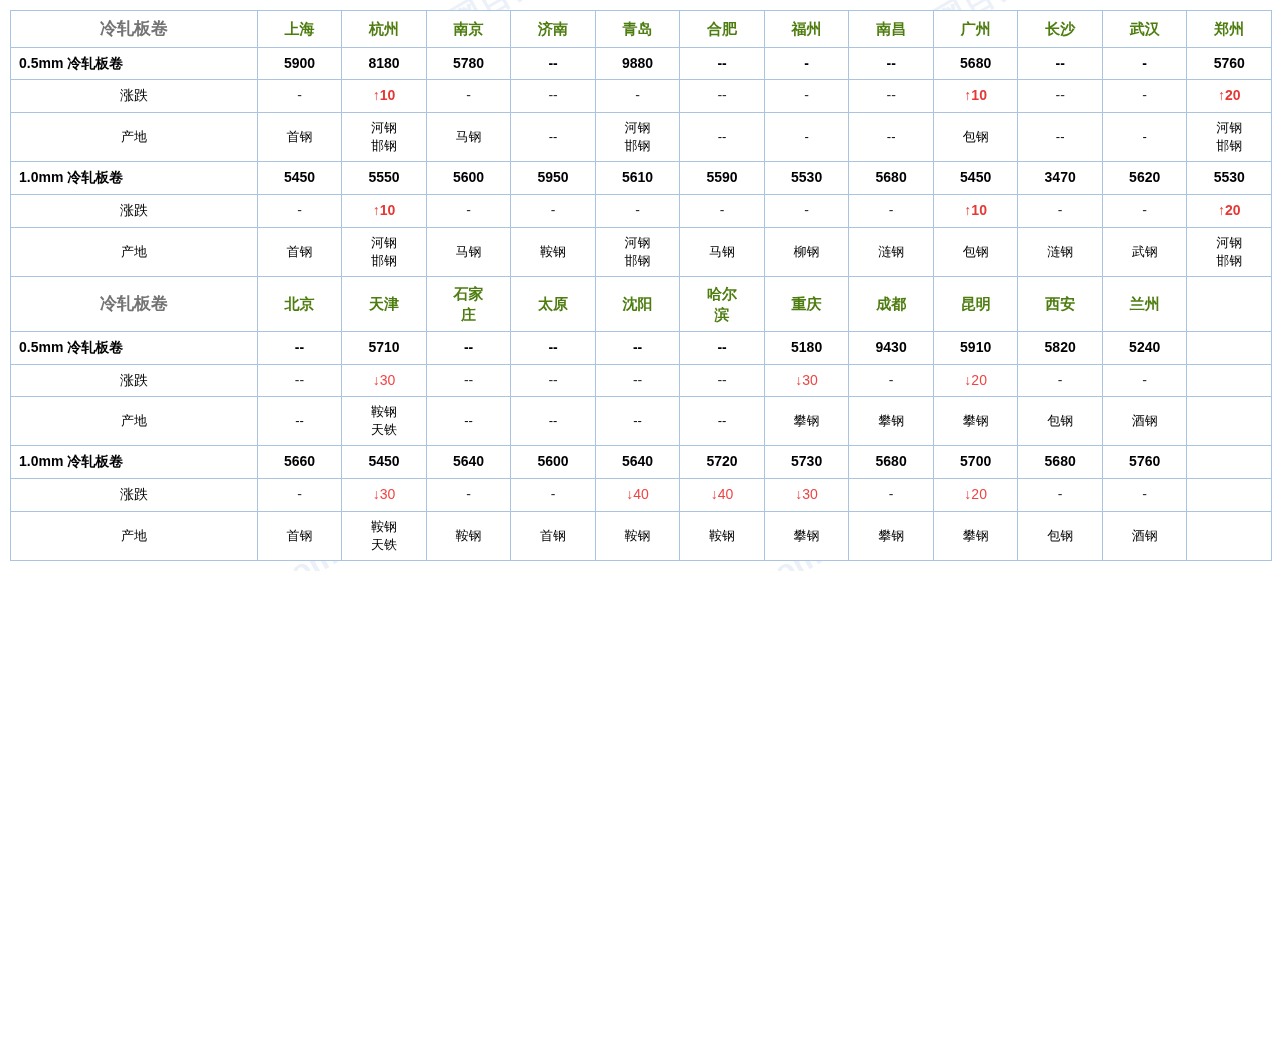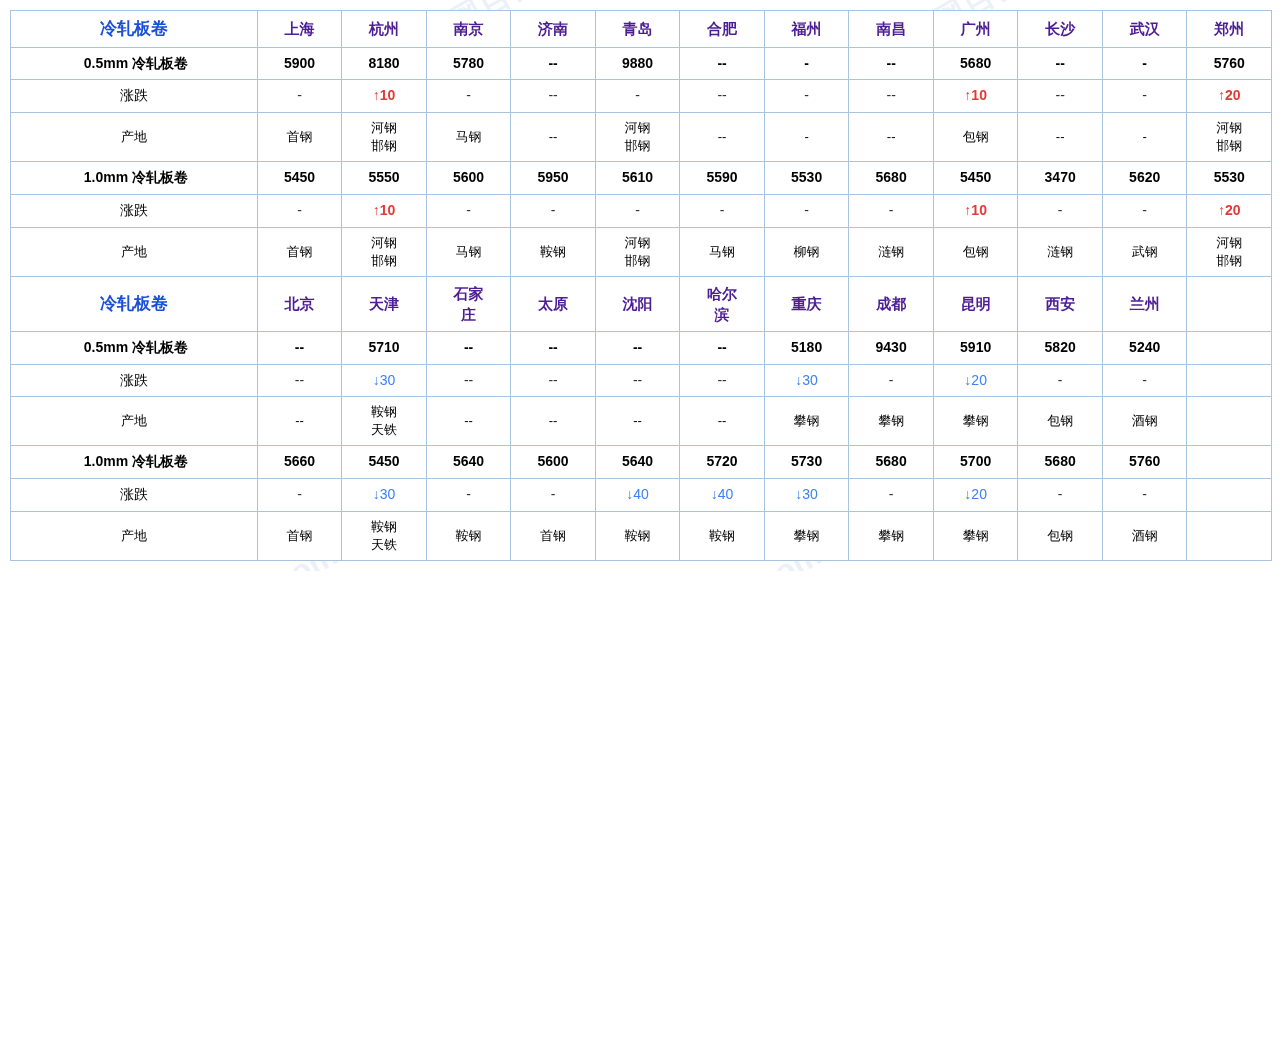--- a/index.html
+++ b/index.html
@@ -40,49 +40,49 @@
     }
     th, td {
       border: 1px solid #a8c4e0;
       text-align: center;
       vertical-align: middle;
       padding: 6px 4px;
       line-height: 1.4;
     }
     .header-row th {
       background: #fff;
-      color: #4c1d95;
+      color: #4d7c0f;
       font-weight: bold;
       font-size: 15px;
     }
     .header-row th.section-title {
-      color: #1d4ed8;
+      color: #737373;
       font-weight: bold;
       font-size: 17px;
     }
     .product-row td {
       background: #fff;
       font-weight: bold;
       font-size: 14px;
     }
     .product-row td:first-child {
-      text-align: center;
+      text-align: left;
       padding-left: 8px;
     }
     .change-row td {
       background: #fff;
       font-size: 14px;
       text-align: center;
     }
     .origin-row td {
       background: #fff;
       font-size: 13px;
     }
     .up { color: #e53935; font-weight: bold; }
-    .down { color: #3b82f6; }
+    .down { color: #ef4444; }
     .dash { color: #333; }
     .bold { font-weight: bold; }
   </style>
 </head>
 <body>
 
 <div class="page-wrapper">
 
   <div class="watermark">
     <span class="watermark-text">ZGW.com 中国互联网百强企业</span>

